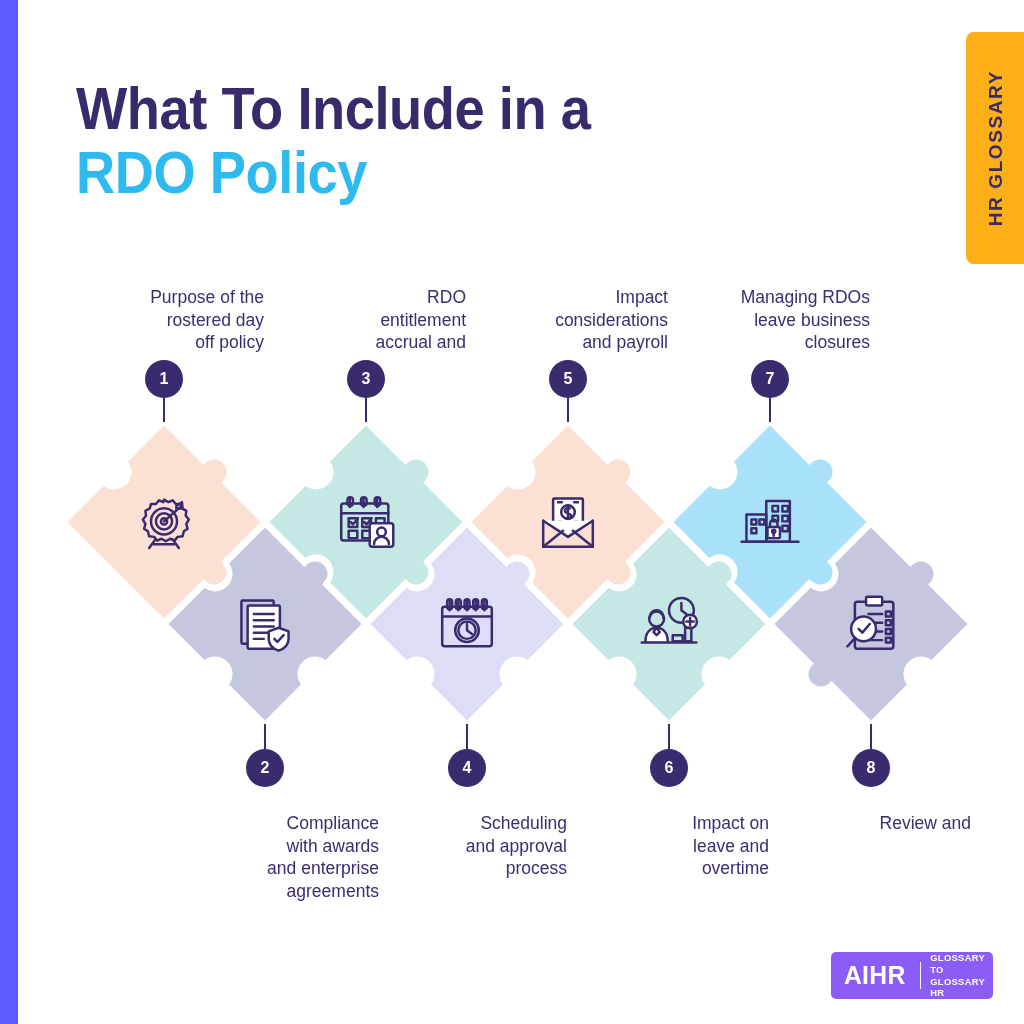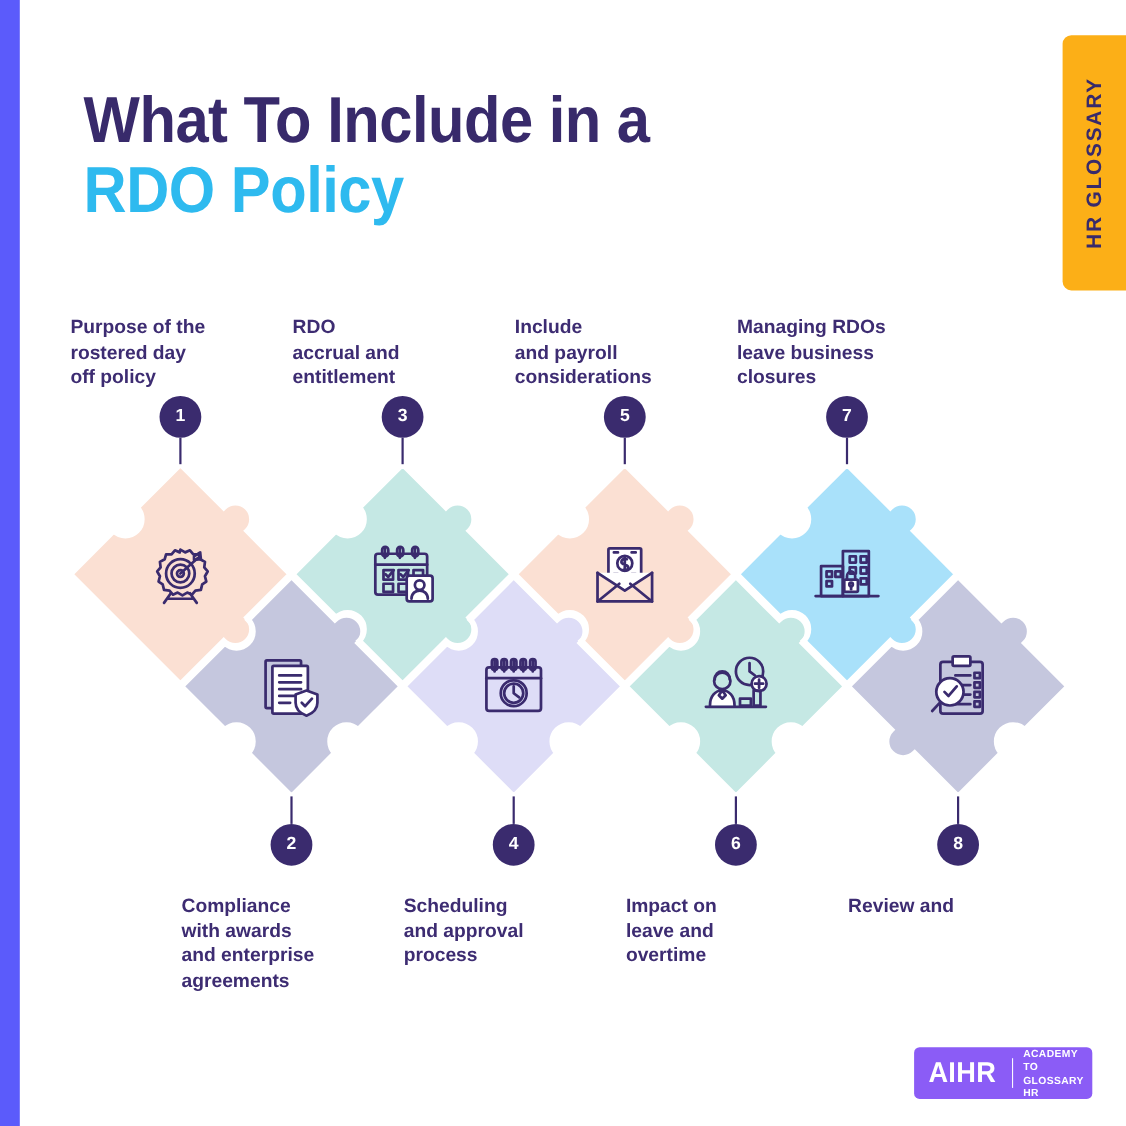--- a/index.html
+++ b/index.html
@@ -37,24 +37,24 @@
     font-size:59px;font-weight:bold;line-height:1.08;
     letter-spacing:-0.5px;
     font-family:"Liberation Sans", sans-serif;
     transform:scaleX(0.92);transform-origin:left center;
   }
   #title-line1{color:#382A6B;}
   #title-line2{color:#2EBAEF;}
 
   .col-label{
     position:absolute;
-    text-align:left;
+    text-align:right;
     color:#3D2C72;
     font-size:17.5px;
-    font-weight:bold;
+    font-weight:normal;
     line-height:1.29;
     width:200px;
   }
   .num-circle{
     position:absolute;
     width:38px;height:38px;border-radius:50%;
     background:#3A2B6E;
     color:#ffffff;
     font-size:16px;font-weight:bold;
     display:flex;align-items:center;justify-content:center;
@@ -237,46 +237,46 @@
 <div id="labels-layer">
     <div class="num-circle" style="left: 145px; top: 360px;">1</div>
     <div class="stem" style="left: 163px; top: 398px; height: 24px;"></div>
     <div class="col-label" style="left: 64px; top: 286px;">
       <div>Purpose of the</div>
       <div>rostered day</div>
       <div>off policy</div>
     </div>
     <div class="num-circle" style="left: 246px; top: 749px;">2</div>
     <div class="stem" style="left: 264px; top: 724px; height: 25px;"></div>
-    <div class="col-label" style="left: 165px; top: 812px;">
+    <div class="col-label" style="left: 179px; top: 812px;">
       <div>Compliance</div>
       <div>with awards</div>
       <div>and enterprise</div>
       <div>agreements</div>
     </div>
     <div class="num-circle" style="left: 347px; top: 360px;">3</div>
     <div class="stem" style="left: 365px; top: 398px; height: 24px;"></div>
     <div class="col-label" style="left: 266px; top: 286px;">
       <div>RDO</div>
+      <div>entitlement</div>
       <div>accrual and</div>
-      <div>entitlement</div>
     </div>
     <div class="num-circle" style="left: 448px; top: 749px;">4</div>
     <div class="stem" style="left: 466px; top: 724px; height: 25px;"></div>
     <div class="col-label" style="left: 367px; top: 812px;">
       <div>Scheduling</div>
       <div>and approval</div>
       <div>process</div>
     </div>
     <div class="num-circle" style="left: 549px; top: 360px;">5</div>
     <div class="stem" style="left: 567px; top: 398px; height: 24px;"></div>
     <div class="col-label" style="left: 468px; top: 286px;">
-      <div>Include</div>
+      <div>Impact</div>
+      <div>considerations</div>
       <div>and payroll</div>
-      <div>considerations</div>
     </div>
     <div class="num-circle" style="left: 650px; top: 749px;">6</div>
     <div class="stem" style="left: 668px; top: 724px; height: 25px;"></div>
     <div class="col-label" style="left: 569px; top: 812px;">
       <div>Impact on</div>
       <div>leave and</div>
       <div>overtime</div>
     </div>
     <div class="num-circle" style="left: 751px; top: 360px;">7</div>
     <div class="stem" style="left: 769px; top: 398px; height: 24px;"></div>
@@ -289,16 +289,16 @@
     <div class="stem" style="left: 870px; top: 724px; height: 25px;"></div>
     <div class="col-label" style="left: 771px; top: 812px;">
       <div>Review and</div>
     </div>
   </div>
 
 <div id="aihr-logo">
   <div class="brand">AIHR</div>
   <div class="divider"></div>
   <div class="tagline">
-    <div>ACADEMY TO</div>
+    <div>GLOSSARY TO</div>
     <div>GLOSSARY HR</div>
   </div>
 </div>
 
 </body></html>

